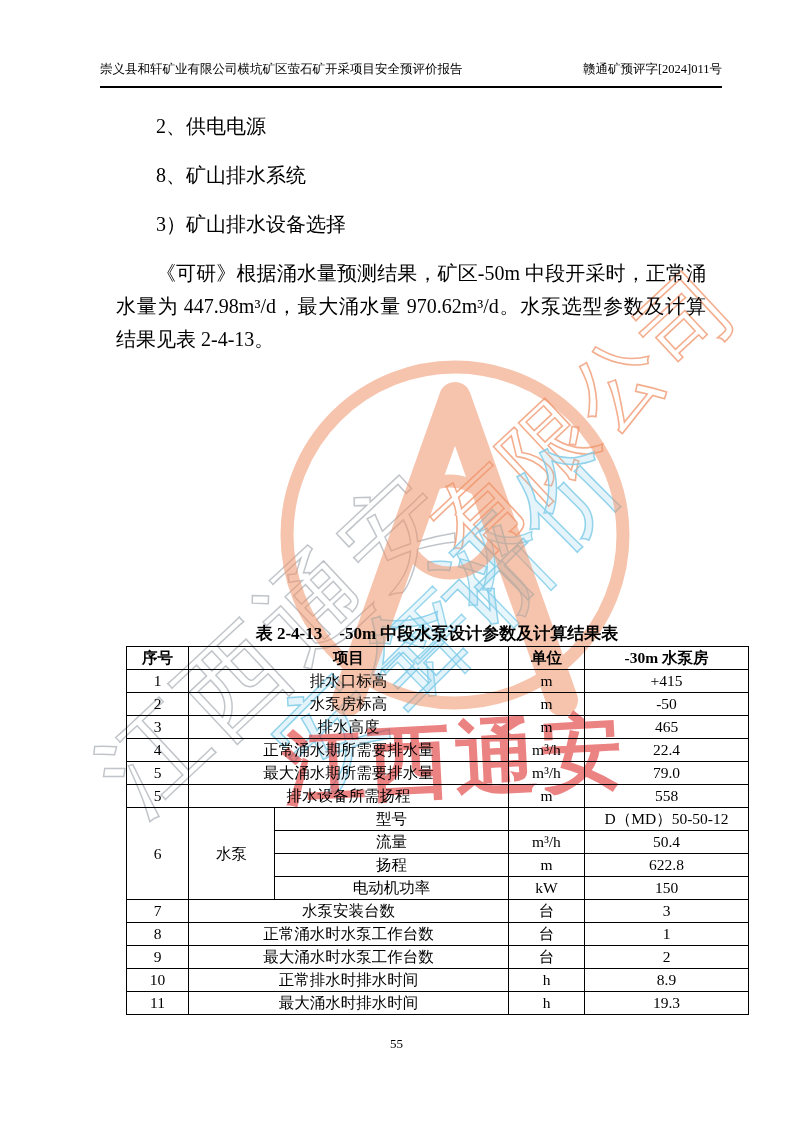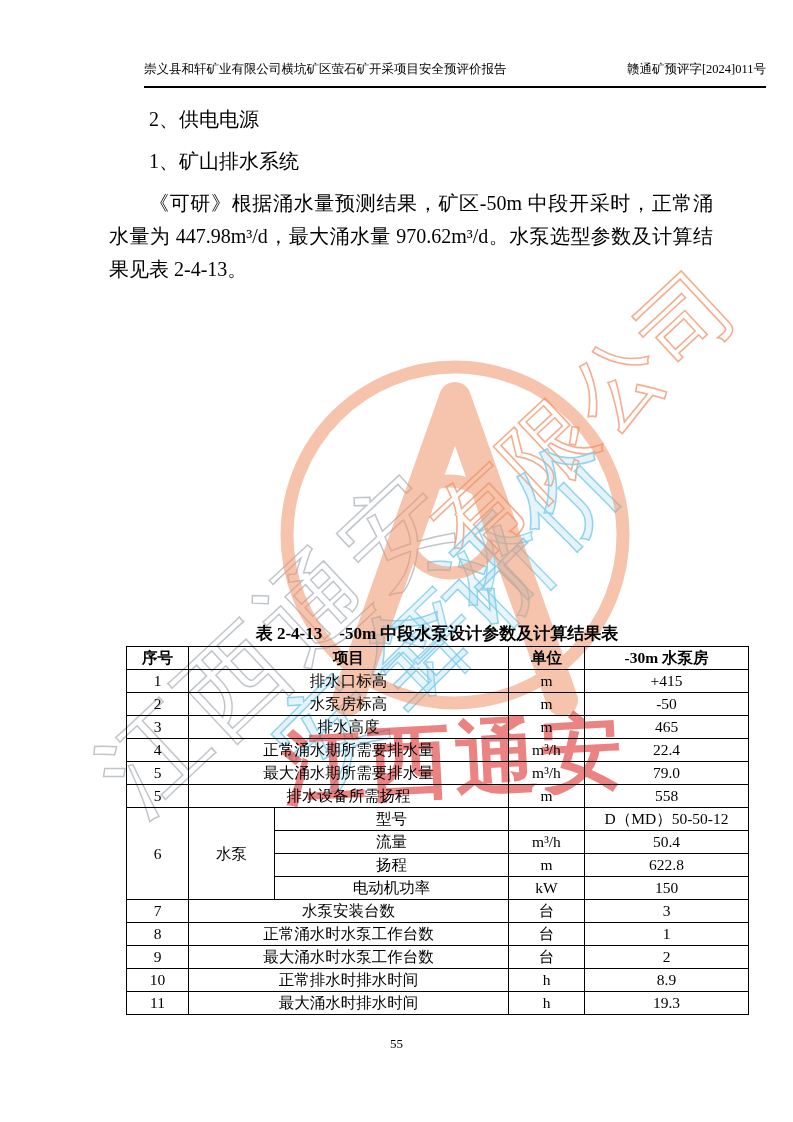--- a/index.html
+++ b/index.html
@@ -9,28 +9,28 @@
     overflow:hidden;
   }
   
   .watermark{position:absolute;left:0;top:0;width:793px;height:1122px;z-index:0;pointer-events:none;}
   .watermark text{font-family:"Liberation Serif","DejaVu Serif",serif;}
   
   .page-header{
     position:absolute;left:100px;top:60px;width:622px;z-index:1;
     display:flex;justify-content:space-between;align-items:flex-end;
     font-size:12.5px;line-height:19px;
-    border-bottom:2px solid #000;padding-bottom:7px;margin-left:44px;
+    border-bottom:2px solid #000;padding-bottom:7px;
   }
   
   .content{
     position:absolute;left:100px;top:94px;width:622px;z-index:1;
     font-size:20px;line-height:33px;text-align:justify;
   }
-  .content p{margin:9px;}
+  .content p{margin:16px;}
   .indent{text-indent:2em;}
   .heading{font-weight:bold;font-size:21px;}
   
   .table-block{position:absolute;left:100px;top:622px;width:622px;z-index:1;padding-left:26px;}
   .table-caption{font-weight:bold;font-size:17px;text-align:center;line-height:24px;margin:0;}
   table.params{
     width:622px;border-collapse:collapse;table-layout:fixed;
     font-size:15.5px;background:transparent;
   }
   table.params th,table.params td{
@@ -66,21 +66,22 @@
   <text x="455" y="788" text-anchor="middle" font-size="82" font-weight="bold" letter-spacing="4" fill="#e03232" opacity="0.6" transform="rotate(-3 455 770)">江西通安</text>
 </svg>
 
 <div class="page-header">
   <span>崇义县和轩矿业有限公司横坑矿区萤石矿开采项目安全预评价报告</span>
   <span>赣通矿预评字[2024]011号</span>
 </div>
 
 <div class="content">
   <p class="indent">2、供电电源</p>
-  <p class="indent">1、矿山排水系统</p>
+  <p class="indent">8、矿山排水系统</p>
+  <p class="indent">3）矿山排水设备选择</p>
   <p class="indent">《可研》根据涌水量预测结果，矿区-50m 中段开采时，正常涌水量为 447.98m³/d，最大涌水量 970.62m³/d。水泵选型参数及计算结果见表 2-4-13。</p>
 </div>
 
 <div class="table-block">
   <p class="table-caption">表 2-4-13　-50m 中段水泵设计参数及计算结果表</p>
   <table class="params">
     <colgroup>
       <col style="width:62px">
         <col style="width:86px">
         <col style="width:234px">

